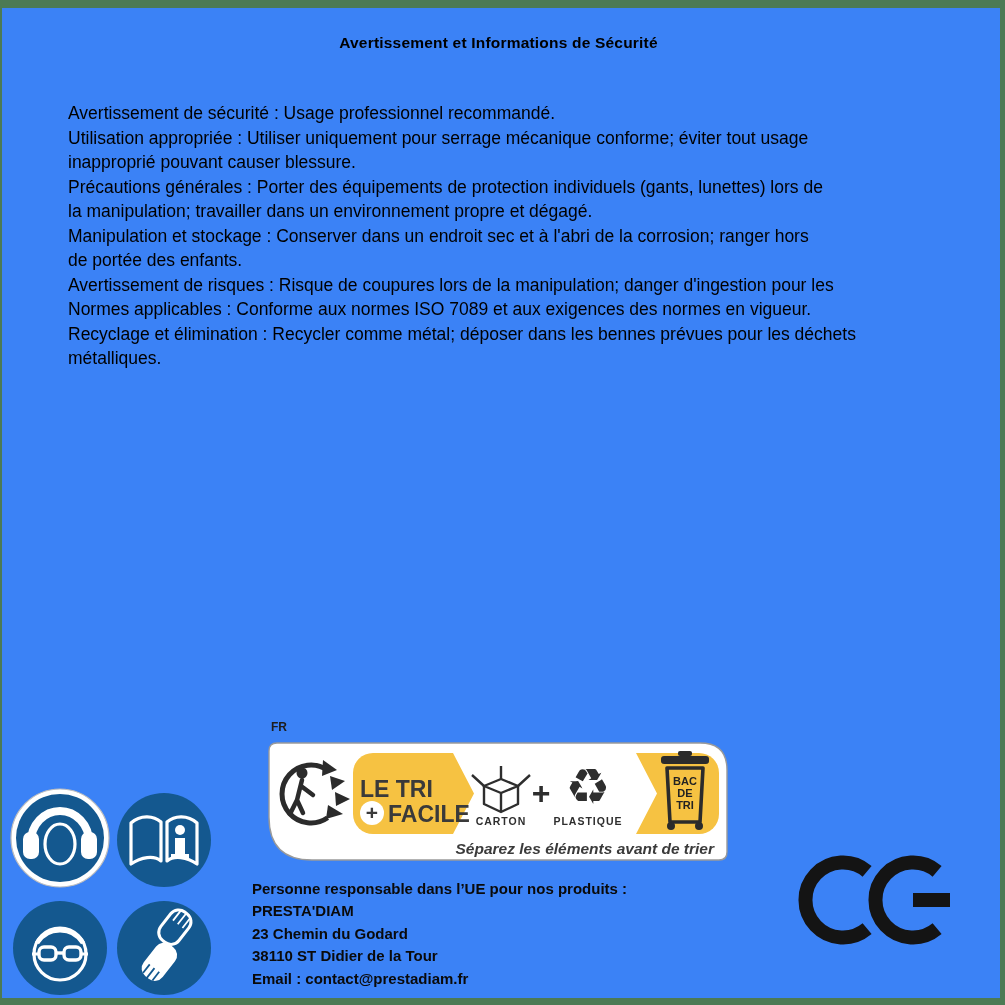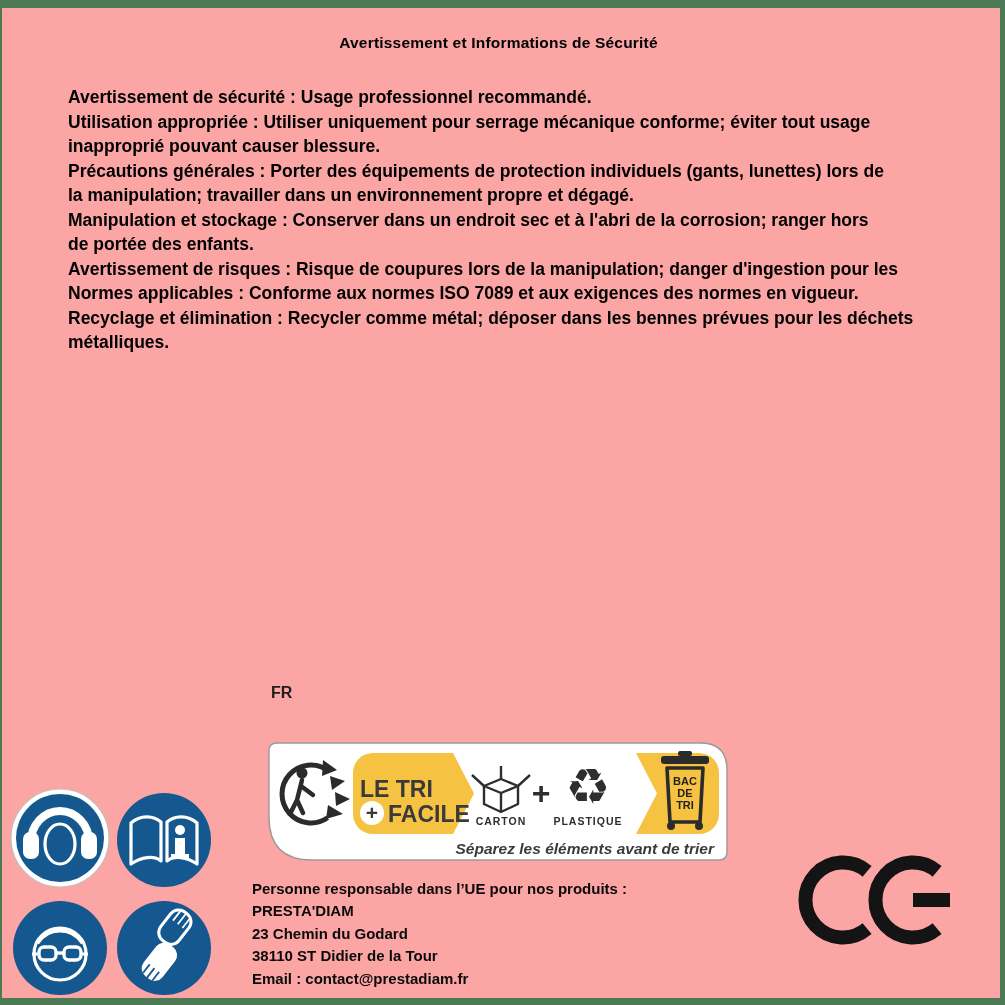--- a/index.html
+++ b/index.html
@@ -1,29 +1,29 @@
 <!DOCTYPE html>
 <html><head>
 <meta charset="utf-8">
 <style>
   html,body{margin:0;padding:0;background:#fff;}
   .sheet{
     position:relative;width:1005px;height:1005px;box-sizing:border-box;
-    background:#fca5a5;overflow:hidden;
+    background:#3b82f6;overflow:hidden;
     border-style:solid;border-color:#4C7A54;border-width:8px 5px 7px 2px;
     font-family:"Liberation Sans","DejaVu Sans",sans-serif;color:#000;
   }
   .title{
     position:absolute;top:26px;left:0;width:993px;text-align:center;
     font-size:15.5px;font-weight:bold;letter-spacing:.2px;
   }
-  .body-text{position:absolute;left:66px;top:77px;font-weight:bold;}
+  .body-text{position:absolute;left:66px;top:93px;}
   .body-text .line{font-size:17.5px;line-height:24.5px;white-space:nowrap;}
   .icon-cell{position:absolute;}
-  .fr-code{position:absolute;left:269px;top:676px;font-size:16px;font-weight:bold;color:#1d1d1d;}
+  .fr-code{position:absolute;left:269px;top:712px;font-size:12px;font-weight:bold;color:#1d1d1d;}
   .tri-label{position:absolute;left:266px;top:734px;}
   .address{
     position:absolute;left:250px;top:870px;width:504px;
     font-size:15px;font-weight:bold;line-height:22.4px;color:#0a0a0a;
   }
   .ce{position:absolute;left:796px;top:840px;}
 </style>
 </head>
 <body>
 

